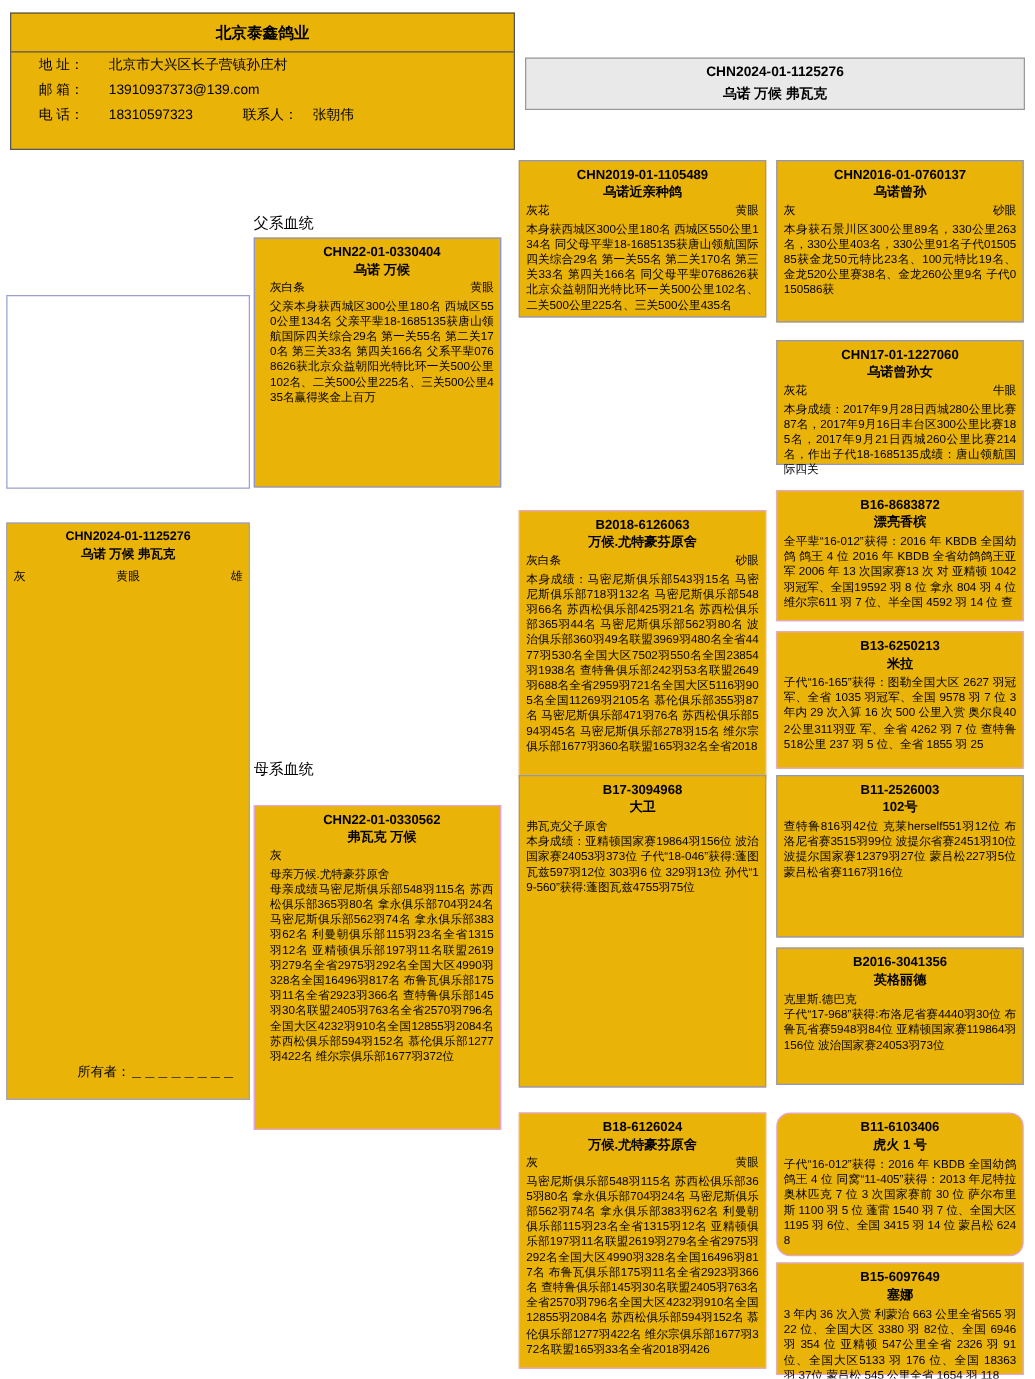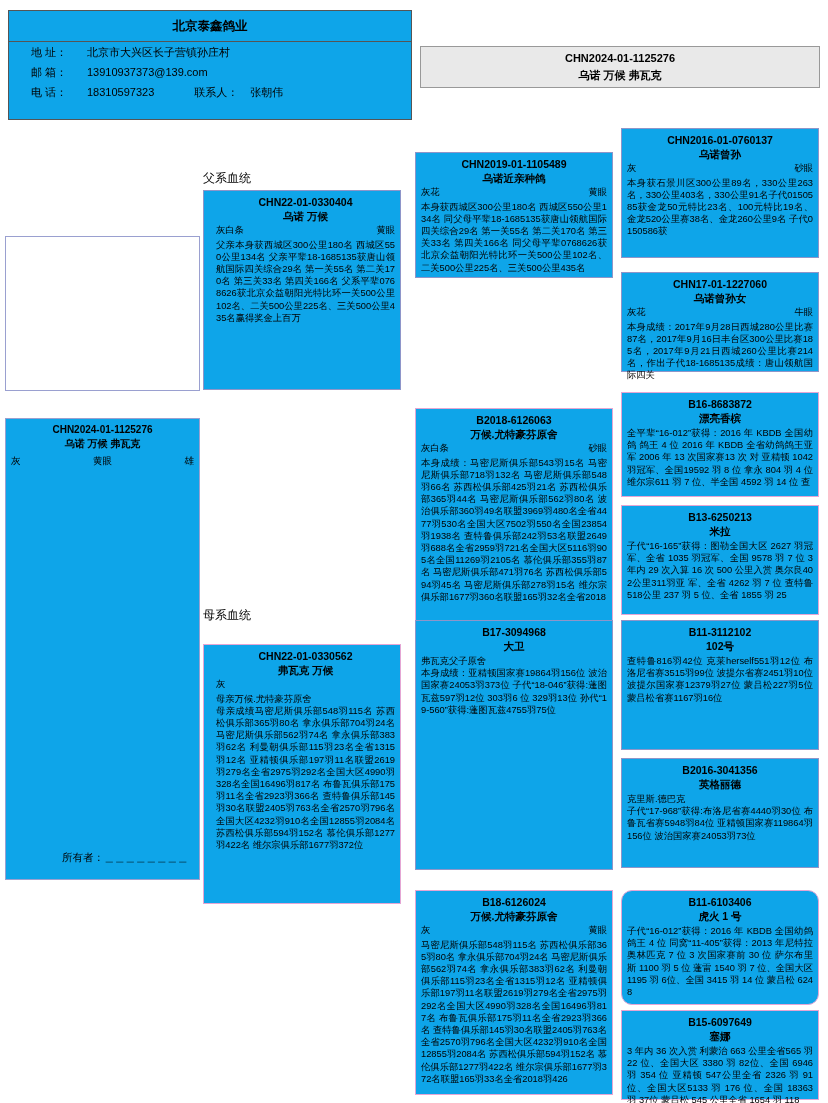--- a/index.html
+++ b/index.html
@@ -13,21 +13,21 @@
     width: 828px;
     height: 1103px;
     overflow: hidden;
     background: #fff;
   }
 
   
   .box {
     position: absolute;
     border: 1px solid #5a5a8a;
-    background: #0ea5e9;
+    background: #eab308;
     padding: 4px 5px;
   }
   .box .title {
     text-align: center;
     font-weight: bold;
     font-size: 10.5px;
     line-height: 14px;
     color: #000;
   }
   .box .subtitle {
@@ -118,21 +118,21 @@
     left: 62px; top: 851px;
     font-size: 10.5px;
   }
 
   
   .c2 { width: 198px; padding-left: 12px; }
   .c3 { width: 198px; }
 
   
   #father-box { left: 203px; top: 190px; height: 200px; border-color:#8e95c9; }
-  #f1 { left: 415px; top: 128px; height: 126px; border-color:#8e95c9;margin-top:24px;}
+  #f1 { left: 415px; top: 128px; height: 126px; border-color:#8e95c9;}
   #f2 { left: 621px; top: 128px; height: 130px; border-color:#8e95c9;}
   #f3 { left: 621px; top: 272px; height: 100px; border-color:#8e95c9;}
   #f4 { left: 415px; top: 392px; height: 215px; border-color:#e4a6d4;margin-top:16px;}
   #f5 { left: 621px; top: 392px; height: 105px; border-color:#e4a6d4;}
   #f6 { left: 621px; top: 505px; height: 110px; border-color:#e4a6d4;}
 
   
   #mother-box { left: 203px; top: 644px; height: 260px; border-color:#e4a6d4;}
   #m1 { left: 415px; top: 620px; height: 250px; border-color:#8e95c9;}
   #m2 { left: 621px; top: 620px; height: 130px; border-color:#8e95c9;}
@@ -260,21 +260,21 @@
   </div>
 
   <div class="box c3" id="m1">
     <div class="title smalltitle">B17-3094968</div>
     <div class="subtitle smalltitle">大卫</div>
     <div class="body" style="white-space:pre-wrap;">弗瓦克父子原舍
 本身成绩：亚精顿国家赛19864羽156位 波治国家赛24053羽373位 子代“18-046”获得:蓬图瓦兹597羽12位 303羽6 位 329羽13位 孙代“19-560”获得:蓬图瓦兹4755羽75位</div>
   </div>
 
   <div class="box c3" id="m2">
-    <div class="title smalltitle">B11-3112102</div>
+    <div class="title smalltitle">B11-2526003</div>
     <div class="subtitle smalltitle">102号</div>
     <div class="body">查特鲁816羽42位 克莱herself551羽12位 布洛尼省赛3515羽99位 波提尔省赛2451羽10位 波提尔国家赛12379羽27位 蒙吕松227羽5位 蒙吕松省赛1167羽16位</div>
   </div>
 
   <div class="box c3" id="m3">
     <div class="title smalltitle">B2016-3041356</div>
     <div class="subtitle smalltitle">英格丽德</div>
     <div class="body" style="white-space:pre-wrap;">克里斯.德巴克
 子代“17-968”获得:布洛尼省赛4440羽30位 布鲁瓦省赛5948羽84位 亚精顿国家赛119864羽156位 波治国家赛24053羽73位</div>
   </div>

